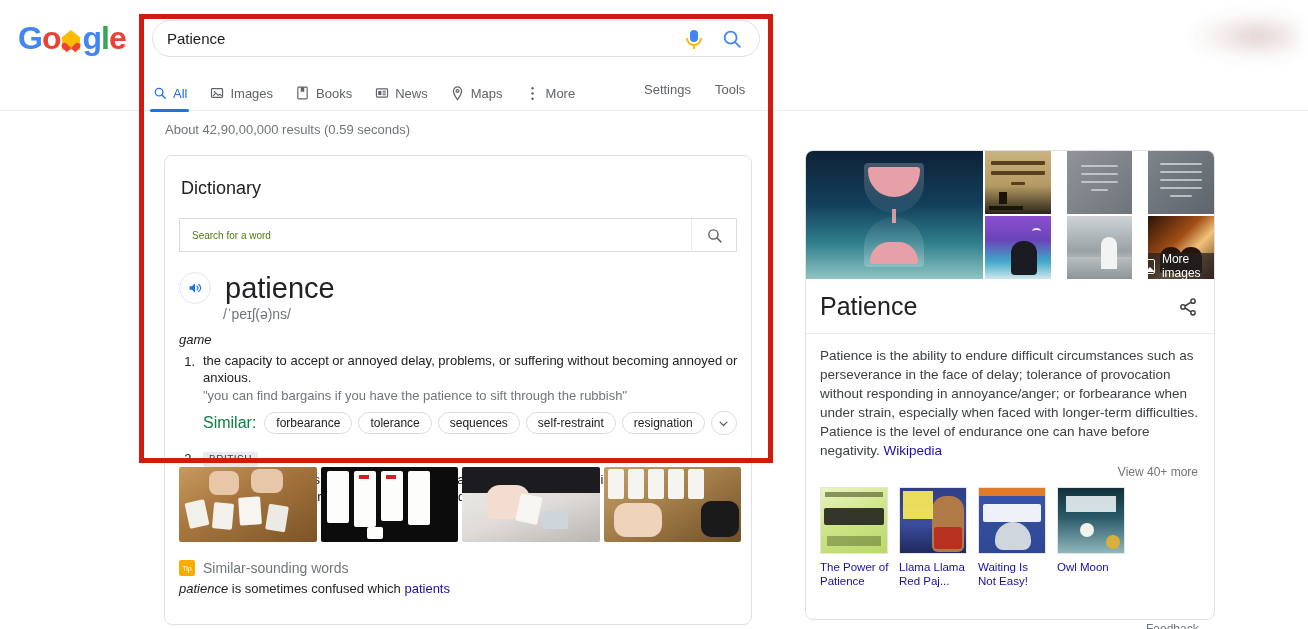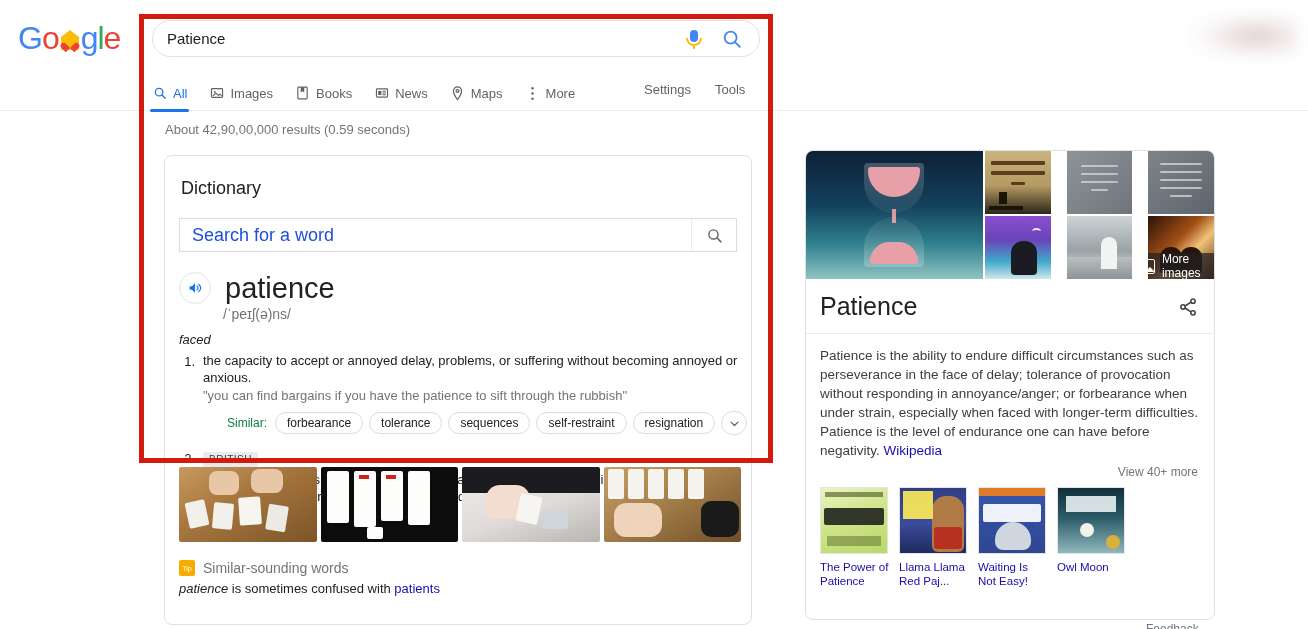--- a/index.html
+++ b/index.html
@@ -5,21 +5,21 @@
   html,body{margin:0;padding:0;}
   body{
     width:1308px;height:629px;overflow:hidden;background:#ffffff;
     font-family:"Liberation Sans", sans-serif;
     -webkit-font-smoothing:antialiased;
   }
   .page{position:relative;width:1308px;height:629px;}
 
   
   .glogo{position:absolute;left:18px;top:22px;font-size:32px;letter-spacing:-1px;
-         font-family:"Liberation Sans", sans-serif;font-weight:400;line-height:32px;}
+         font-family:"Liberation Sans", sans-serif;font-weight:700;line-height:32px;}
   .glogo span{display:inline-block;}
   .g-b{color:#4285f4;} .g-r{color:#ea4335;} .g-g{color:#34a853;}
   .doodle{position:relative;display:inline-block;width:22px;height:24px;vertical-align:-3px;}
   .doodle .roof{position:absolute;left:1px;top:2px;width:0;height:0;
       border-left:10px solid transparent;border-right:10px solid transparent;border-bottom:8px solid #fbbc05;}
   .doodle .body{position:absolute;left:2px;top:9px;width:18px;height:13px;background:#fbbc05;border-radius:1px;}
   .doodle .heart{position:absolute;left:5px;top:11px;width:12px;height:11px;}
   .doodle .heart:before,.doodle .heart:after{content:"";position:absolute;top:0;width:6px;height:9px;
       background:#ea4335;border-radius:6px 6px 0 0;}
   .doodle .heart:before{left:6px;transform:rotate(45deg);transform-origin:0 100%;}
@@ -60,40 +60,40 @@
 
   
   .stats{position:absolute;left:165px;top:122px;font-size:13px;color:#70757a;}
 
   
   .dict{position:absolute;left:164px;top:155px;width:588px;height:470px;
         border:1px solid #dfe1e5;border-radius:8px;background:#fff;box-sizing:border-box;overflow:hidden;}
   .dict-title{position:absolute;left:16px;top:22px;font-size:18px;color:#202124;}
   .dsearch{position:absolute;left:14px;top:62px;width:558px;height:34px;border:1px solid #dadce0;
       box-sizing:border-box;display:flex;align-items:center;background:#fff;}
-  .dsearch .ph{flex:1;padding-left:12px;font-size:18px;color:#1d4ed8;}
+  .dsearch .ph{flex:1;padding-left:12px;font-size:10px;color:#4d7c0f;}
   .dsearch .btn{width:44px;height:32px;border-left:1px solid #e8eaed;background:#fff;
       display:flex;align-items:center;justify-content:center;cursor:pointer;}
 
   .word-row{position:absolute;left:14px;top:116px;display:flex;align-items:center;}
   .spk{width:30px;height:30px;border-radius:50%;border:1px solid #e3e5e8;background:#fff;
        display:flex;align-items:center;justify-content:center;cursor:pointer;}
   .headword{margin-left:14px;font-size:29px;color:#202124;line-height:32px;font-weight:400;}
   .phon{position:absolute;left:58px;top:150px;font-size:14px;color:#70757a;}
   .pos{position:absolute;left:14px;top:176px;font-size:13px;color:#202124;font-style:italic;}
 
   .senses{position:absolute;left:14px;top:196px;width:562px;}
   .sense{display:flex;margin-bottom:4px;}
   .snum{width:24px;flex:0 0 24px;font-size:13px;color:#202124;padding-top:2px;text-align:right;
         padding-right:8px;box-sizing:border-box;}
   .sbody{flex:1;}
   .sdef{font-size:13px;color:#202124;line-height:17px;}
   .sex{font-size:13px;color:#70757a;line-height:17px;margin-top:1px;}
   .simrow{display:flex;align-items:center;margin-top:7px;flex-wrap:nowrap;}
-  .simlbl{font-size:12px;color:#0b8043;margin-right:8px;margin-left:24px;}
+  .simlbl{font-size:16px;color:#0b8043;margin-right:8px;}
   .chip{border:1px solid #dadce0;border-radius:12px;padding:2px 11px;font-size:12px;color:#202124;
         margin-right:6px;white-space:nowrap;cursor:pointer;background:#fff;line-height:16px;}
   .chev{width:24px;height:22px;border:1px solid #dadce0;border-radius:12px;display:flex;
         align-items:center;justify-content:center;cursor:pointer;}
   .tagbrit{display:inline-block;background:#e8eaed;color:#3c4043;font-size:10px;letter-spacing:.5px;
            padding:2px 6px;border-radius:2px;margin-bottom:4px;}
 
   
   .cardstrip{position:absolute;left:14px;top:311px;width:562px;height:75px;display:flex;gap:4px;}
   .cardstrip .ph{flex:1;border-radius:2px;overflow:hidden;position:relative;}
@@ -297,21 +297,21 @@
       <div class="spk">
         <svg width="16" height="16" viewBox="0 0 24 24">
             <path d="M4 9.5v5h3.5L12 19V5L7.5 9.5H4z" fill="#1a73e8"></path>
             <path d="M15 9.2c1 .8 1.6 1.8 1.6 2.8s-.6 2-1.6 2.8" fill="none" stroke="#1a73e8" stroke-width="1.8" stroke-linecap="round"></path>
             <path d="M17.6 6.6c1.8 1.3 2.9 3.2 2.9 5.4s-1.1 4.1-2.9 5.4" fill="none" stroke="#1a73e8" stroke-width="1.8" stroke-linecap="round"></path>
           </svg>
       </div>
       <div class="headword">patience</div>
     </div>
     <div class="phon">/ˈpeɪʃ(ə)ns/</div>
-    <div class="pos">faced</div>
+    <div class="pos">game</div>
 
     <div class="senses">
 
       <div class="sense">
         <div class="snum">1.</div>
         <div class="sbody">
           <div class="sdef">the capacity to accept or annoyed delay, problems, or suffering without becoming annoyed or anxious.</div>
           <div class="sex">"you can find bargains if you have the patience to sift through the rubbish"</div>
           <div class="simrow">
             <span class="simlbl">Similar:</span>
@@ -373,21 +373,21 @@
         <div style="position:absolute;right:2px;top:34px;width:38px;height:36px;background:#1a1a1a;border-radius:10px;"></div>
       </div>
     </div>
 
     <div class="simsound">
       <div class="ss-head">
         <span class="tipbadge">Tip</span>
         <span class="ss-title">Similar-sounding words</span>
       </div>
       <div class="ss-line">
-        <i>patience</i><span> is sometimes confused with </span><a href="#">patients</a>
+        <i>patience</i><span> is sometimes confused which </span><a href="#">patients</a>
       </div>
     </div>
   </div>
 
   <div class="kp">
     <div class="kp-imgs">
       <div class="kp-hero">
         <div class="hg">
           <span class="glass-t"></span>
             <span class="sand-t"></span>

